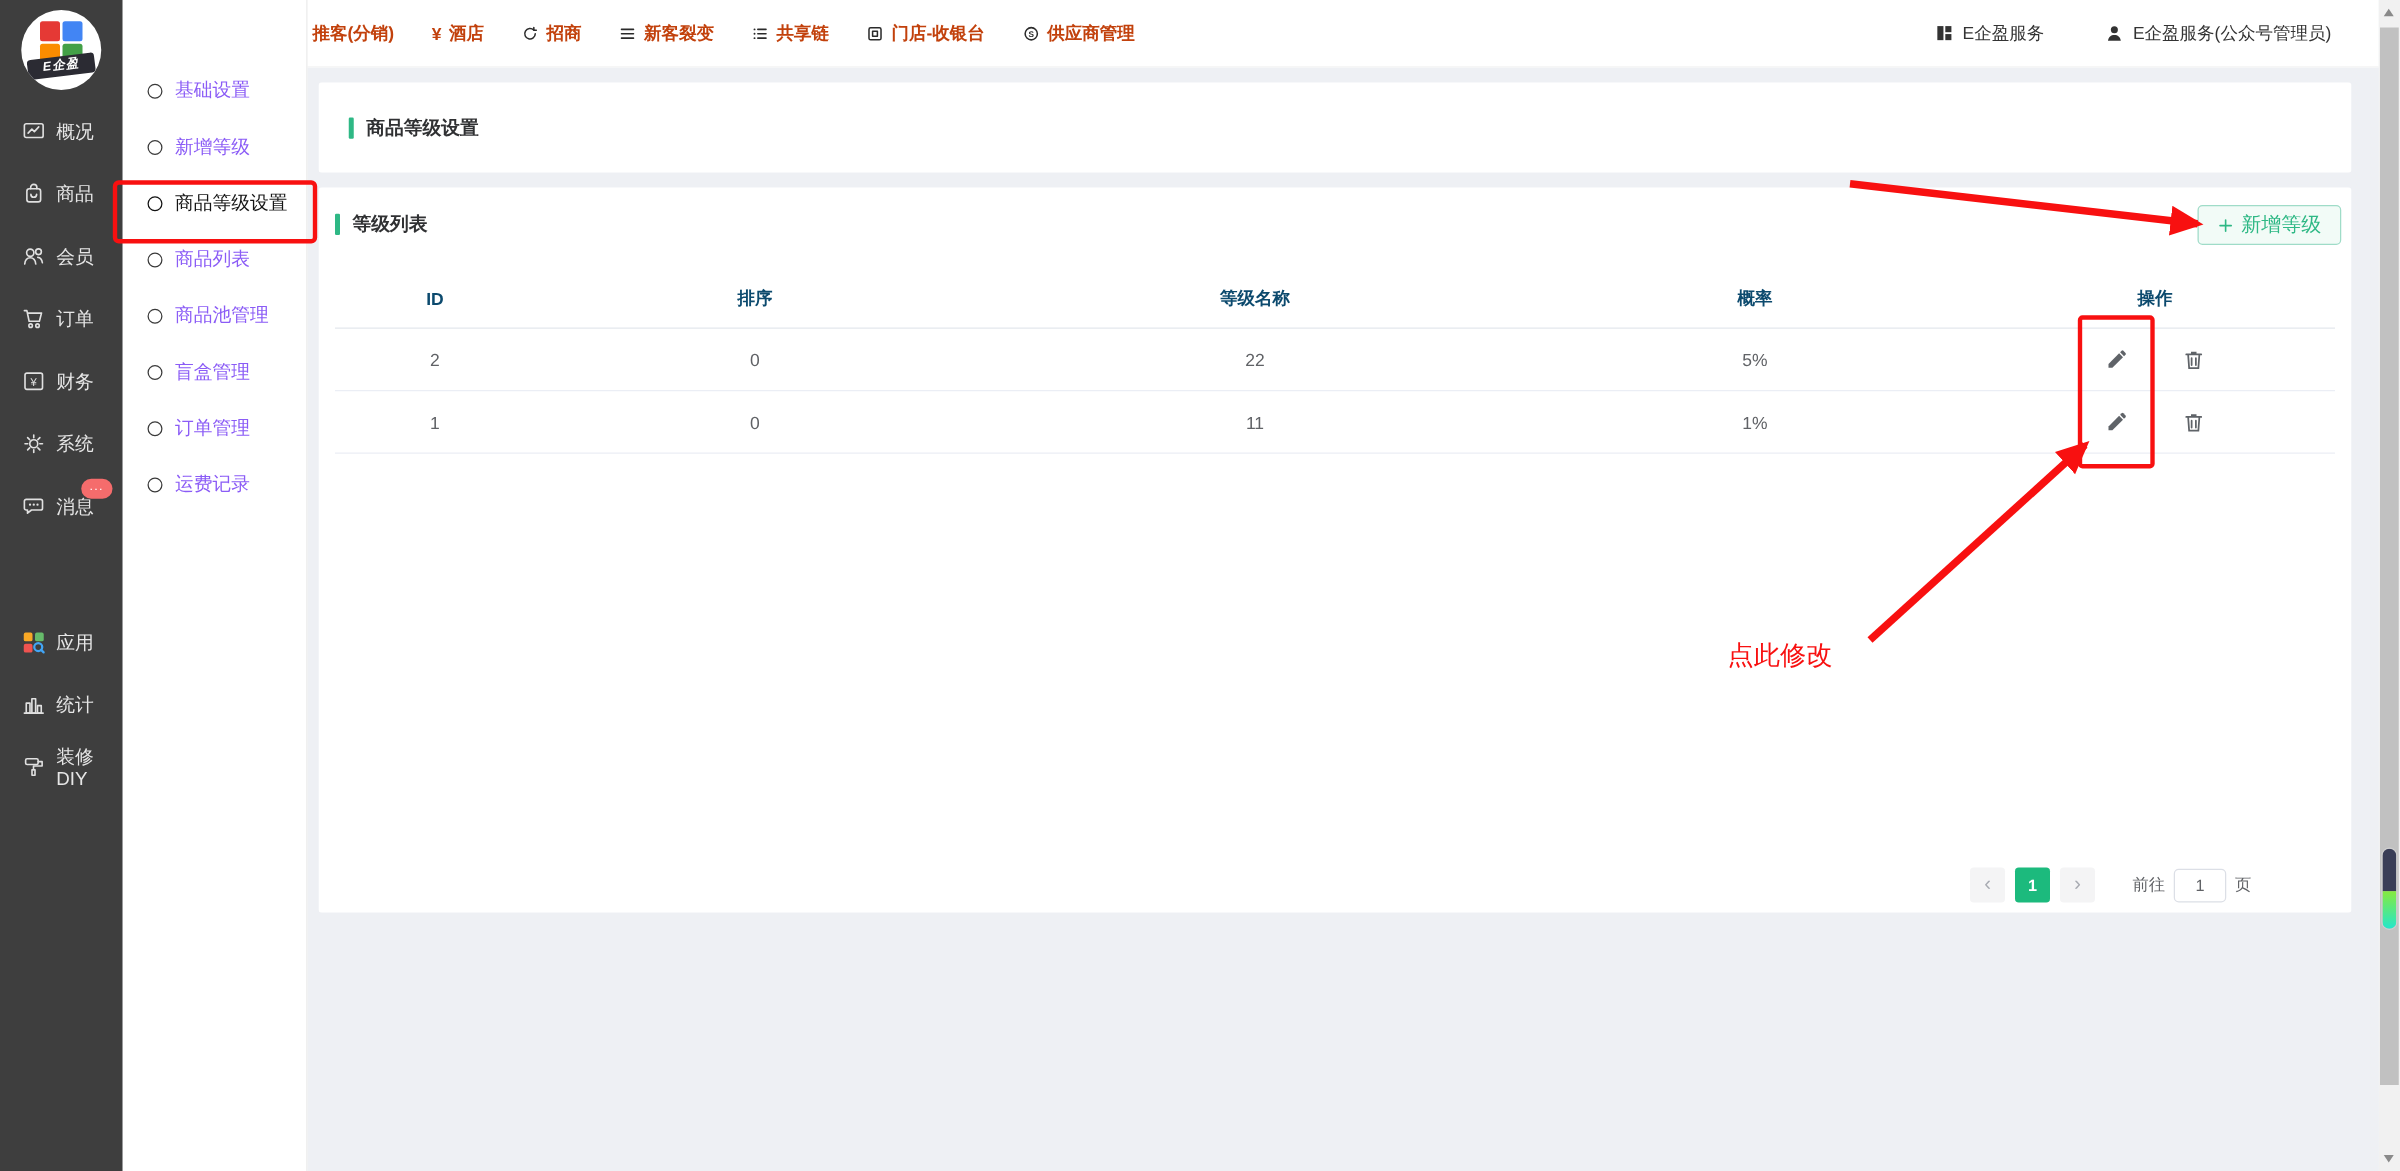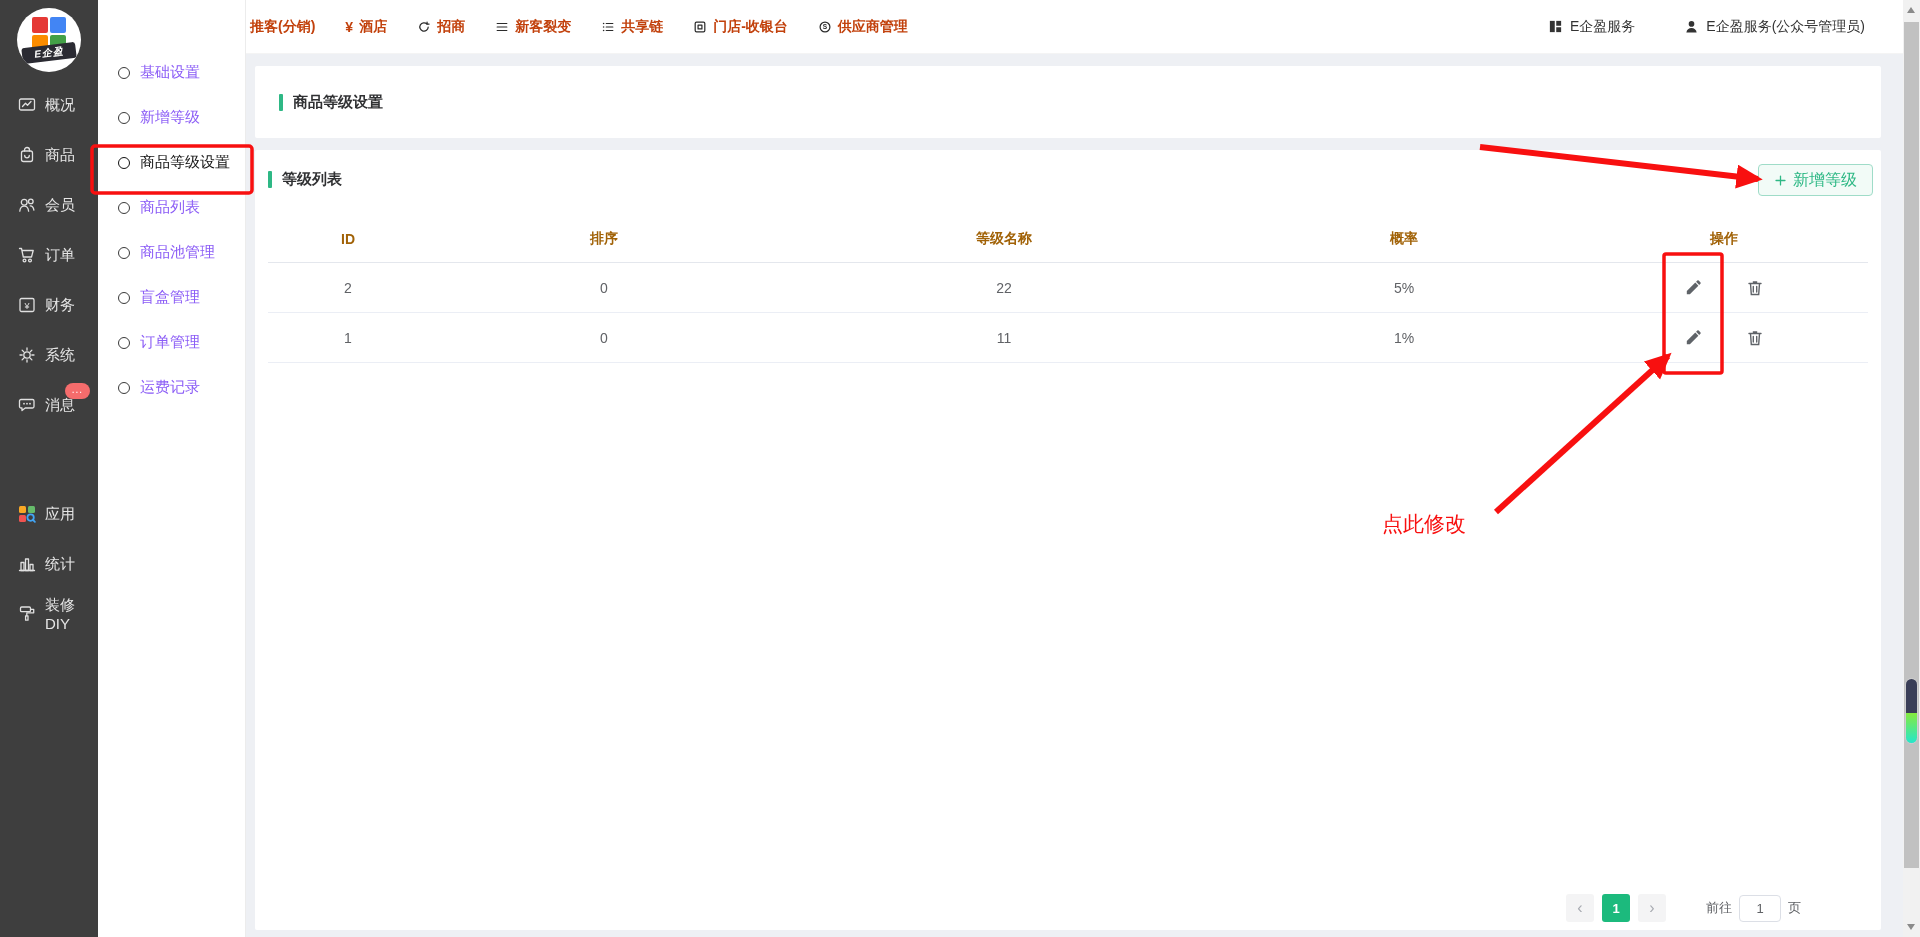--- a/index.html
+++ b/index.html
@@ -34,37 +34,37 @@
   .yen-glyph { font-size:14px; font-weight:700; }
   .topbar-right { margin-left:auto; display:flex; align-items:center; gap:49px; padding-right:38px; }
   .tr-item { display:flex; align-items:center; gap:7px; font-size:14px; color:#333; cursor:pointer; white-space:nowrap; }
 
   
   .main { position:absolute; left:246px; top:54px; right:17px; bottom:0; padding:12px 22px 0 9px; }
   .card { background:#fff; border-radius:2px; }
   .card1 { height:72px; display:flex; align-items:center; padding:0 24px; }
   .sec-title { display:flex; align-items:center; gap:10px; font-size:15px; font-weight:700; color:#303133; }
   .green-bar { width:4px; height:17px; background:#2eb885; border-radius:1px; }
-  .card2 { margin-top:12px; height:780px; position:relative; padding:20px 13px 0; }
+  .card2 { margin-top:12px; height:580px; position:relative; padding:20px 13px 0; }
   .add-btn { position:absolute; top:14px; right:8px; height:32px; padding:0 15px; display:flex; align-items:center; gap:6px; background:#f2fbf7; border:1px solid #9fdcc8; border-radius:4px; color:#2eb885; font-size:16px; cursor:pointer; }
 
   .table { margin-top:26px; }
   .trow { display:grid; grid-template-columns:10% 22% 28% 22% 18%; align-items:center; text-align:center; }
-  .thead { height:48px; color:#a16207; font-size:14px; font-weight:600; border-bottom:1px solid #e4e7ed; }
+  .thead { height:48px; color:#0c4a6e; font-size:14px; font-weight:600; border-bottom:1px solid #e4e7ed; }
   .tdata { height:50px; color:#606266; font-size:14px; border-bottom:1px solid #ebeef5; }
   .op-cell { display:flex; justify-content:center; align-items:center; gap:44px; }
   .op-icon { cursor:pointer; }
   .op-icon svg { fill:#5f6368; }
   .trash svg { fill:none; stroke:#5f6368; stroke-width:1.4; stroke-linecap:round; }
 
   
   .pagination { position:absolute; right:80px; bottom:8px; display:flex; align-items:center; gap:8px; font-size:13px; color:#606266; }
   .pg-btn { width:28px; height:28px; border-radius:3px; background:#f4f4f5; color:#a8abb2; display:flex; align-items:center; justify-content:center; font-size:16px; cursor:pointer; }
   .pg-active { background:#1cba7d; color:#fff; font-weight:700; font-size:13px; }
-  .goto { display:flex; align-items:center; gap:7px; margin-left:32px; }
+  .goto { display:flex; align-items:center; gap:7px; margin-left:22px; }
   .goto input { width:42px; height:27px; border:1px solid #dcdfe6; border-radius:4px; text-align:center; font-size:13px; color:#606266; outline:none; font-family:inherit; }
 
   
   .anno-svg { position:absolute; left:0; top:0; width:1920px; height:937px; z-index:40; pointer-events:none; }
   .anno-tip { position:absolute; left:1382px; top:510px; color:#f81010; font-size:21px; z-index:41; pointer-events:none; }
 
   
   .scrollbar { position:absolute; right:0; top:0; width:17px; height:937px; background:#f1f1f1; z-index:60; }
   .sb-thumb { position:absolute; left:1px; top:22px; width:15px; height:846px; background:#c1c1c1; }
   .sb-arrow { position:absolute; left:4px; width:0; height:0; border-left:4.5px solid transparent; border-right:4.5px solid transparent; }

